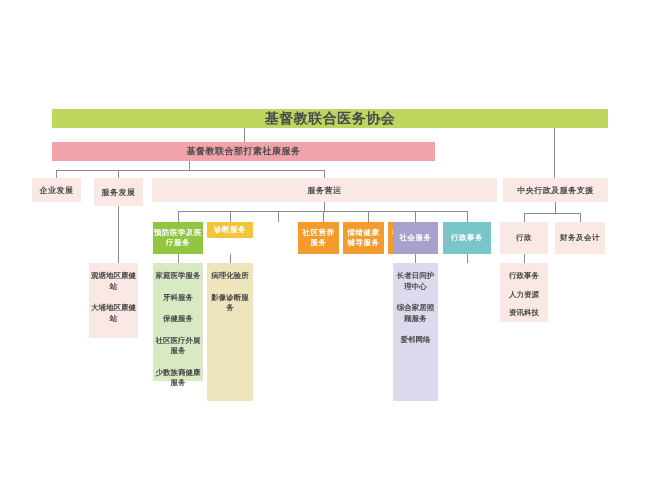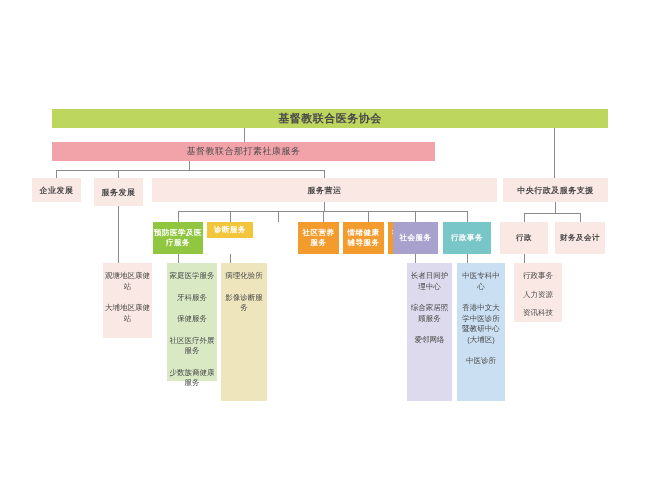--- a/index.html
+++ b/index.html
@@ -4,34 +4,34 @@
 <style>
   html,body{margin:0;padding:0;background:#ffffff;}
   .canvas{
     position:relative;width:647px;height:500px;background:#ffffff;
     font-family:"Liberation Sans",sans-serif;color:#4a4a4a;overflow:hidden;
   }
   .box{
     position:absolute;display:flex;align-items:center;justify-content:center;
     text-align:center;box-sizing:border-box;letter-spacing:0.5px;
   }
-  .bar1{background:#bdd65e;font-size:11px;font-weight:bold;}
-  .bar2{background:#f2a3aa;font-size:9px;font-weight:normal;}
+  .bar1{background:#bdd65e;font-size:14px;font-weight:bold;}
+  .bar2{background:#f2a3aa;font-size:9px;font-weight:bold;}
   .pale{background:#fae8e5;font-size:8px;font-weight:bold;}
   .dept{color:#ffffff;font-size:7.5px;font-weight:bold;line-height:1.3;padding:1px;}
   .palebox{background:#fae8e5;color:#4a4a4a;}
   .c-green{background:#90c640;}
   .c-yellow{background:#f2c53b;}
   .c-orange{background:#f49b2e;margin-left:40px;}
   .c-purple{background:#a8a1cd;}
   .c-teal{background:#79c6c9;}
   .col{
     position:absolute;box-sizing:border-box;padding:8px 2px;
     display:flex;flex-direction:column;gap:11px;
-    font-size:7.5px;line-height:1.4;text-align:center;font-weight:normal;color:#4a4a4a;margin-left:14px;
+    font-size:7.5px;line-height:1.4;text-align:center;font-weight:bold;color:#4a4a4a;
   }
   .col-green{background:#d9e9c4;}
   .col-cream{background:#eee5bd;}
   .col-purple{background:#dcdaec;align-items:center;}
   .col-blue{background:#cbdff2;}
   .col-pink{background:#fae8e5;}
   .line{position:absolute;background:#8b8b8b;}
 </style>
 </head>
 <body>
@@ -132,25 +132,20 @@
     <div>病理化验所</div>
     <div>影像诊断服务</div>
   </div>
 
   <div class="col col-purple" style="left:393px;top:263px;width:45px;height:138px">
     <div>长者日间护理中心</div>
     <div>综合家居照顾服务</div>
     <div>爱邻网络</div>
   </div>
 
-  <div class="col col-blue" style="left:443px;top:263px;width:48px;height:138px">
-    <div>中医专科中心</div>
-    <div>香港中文大学中医诊所暨教研中心(大埔区)</div>
-    <div>中医诊所</div>
-  </div>
 
   <div class="col col-pink" style="left:500px;top:263px;width:48px;height:59px;gap:8px">
     <div>行政事务</div>
     <div>人力资源</div>
     <div>资讯科技</div>
   </div>
 
 </div>
 
 </body></html>

